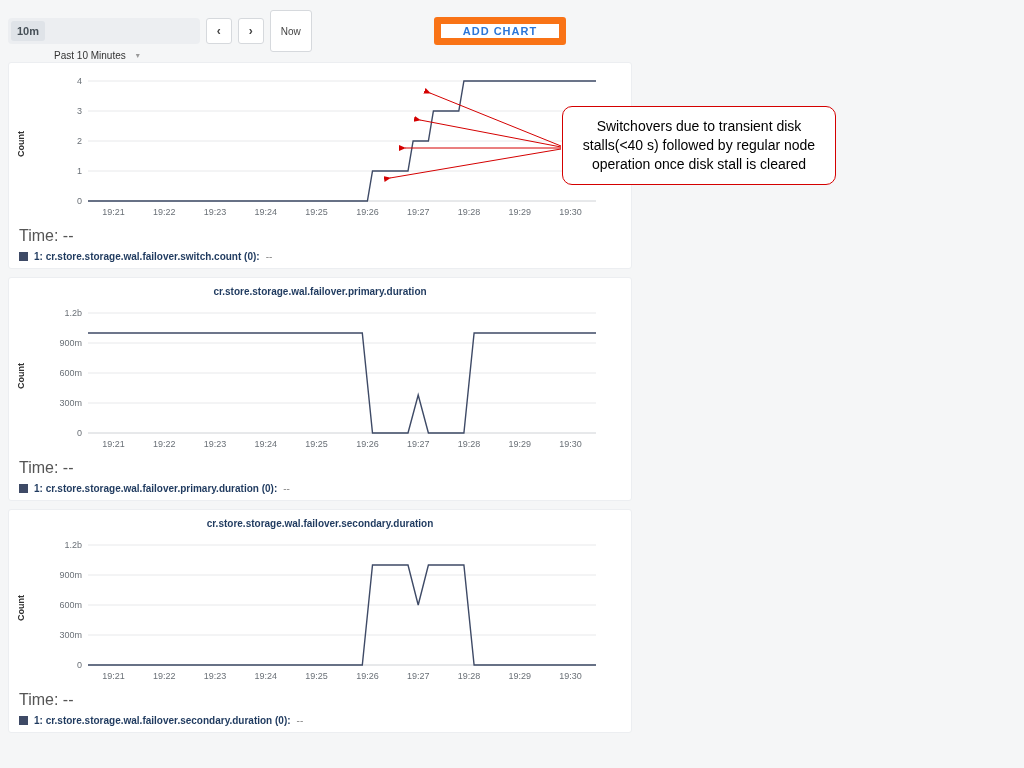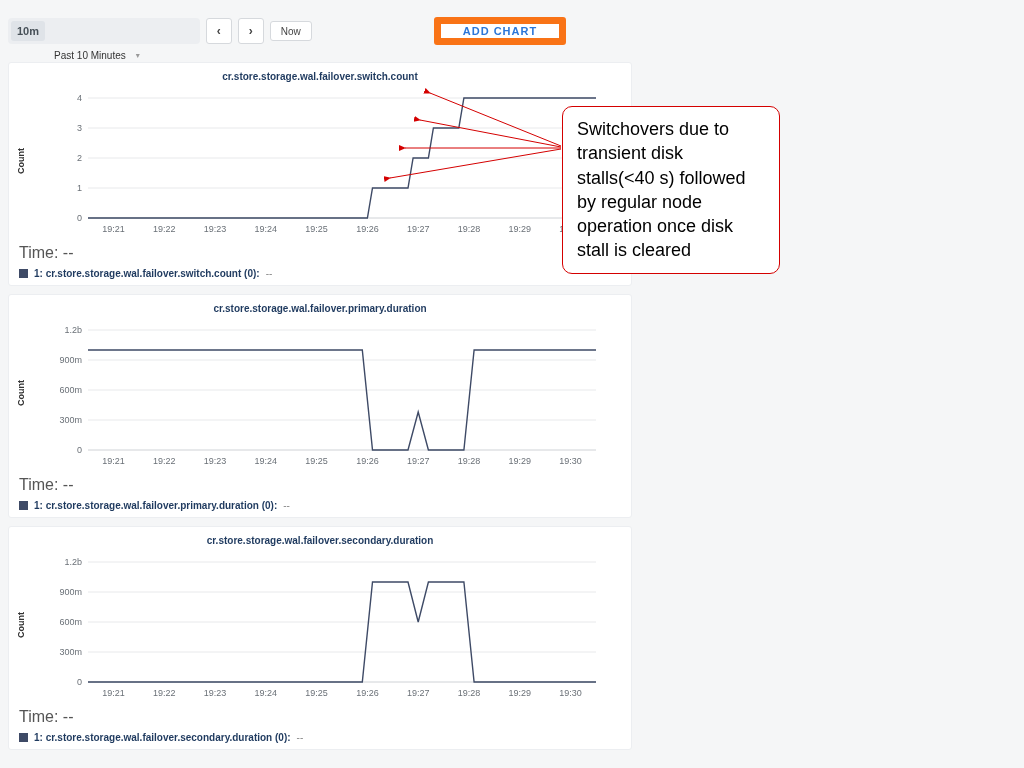--- a/index.html
+++ b/index.html
@@ -5,40 +5,40 @@
   * { box-sizing: border-box; margin: 0; padding: 0; }
   body { font-family: -apple-system, BlinkMacSystemFont, "Segoe UI", Helvetica, Arial, sans-serif; background: #f5f6f7; color: #333; width:1024px; height:768px; overflow:hidden;}
   .app { display:flex; width:1024px; height:768px; background:#f5f6f7;}
   .main { width:640px; background:#f5f6f7; padding:0; }
   .toolbar { display:flex; align-items:center; gap:6px; padding:8px 8px 0 8px; height:54px;}
   .tb-group { display:flex; align-items:center; background:#eceef1; border-radius:4px; padding:0; height:26px;}
   .tb-badge { background:#dfe3e8; font-size:11px; font-weight:600; color:#475058; padding:4px 6px; border-radius:3px; margin:3px;}
   .tb-range { font-size:10px; color:#333; padding:0 60px 0 6px; display:flex; align-items:center; gap:6px;margin-top:48px;}
   .tb-range .caret { color:#999; font-size:8px; margin-left:4px;}
   .tb-btn { background:#fff; border:1px solid #d6d9dd; border-radius:3px; width:26px; height:26px; display:flex; align-items:center; justify-content:center; font-size:12px; font-weight:700; color:#444; cursor:pointer;}
-  .tb-now { background:#fff; border:1px solid #d6d9dd; border-radius:3px; height:20px; padding:0 10px; font-size:10px; font-weight:500; color:#444; display:flex; align-items:center; cursor:pointer;}
+  .tb-now { background:#fff; border:1px solid #d6d9dd; border-radius:3px; height:42px; padding:0 10px; font-size:10px; font-weight:500; color:#444; display:flex; align-items:center; cursor:pointer;}
   .tb-spacer { flex:0 0 110px; }
   .tb-add { background:#fff; border:7px solid #f97316; border-radius:3px; height:28px; padding:0 22px; font-size:11px; font-weight:600; letter-spacing:1px; color:#2b76d8; display:flex; align-items:center; cursor:pointer;}
   .panel { background:#fff; margin:8px; border-radius:3px; border:1px solid #eceef1; padding:6px 6px 4px 6px;}
   .panel-title { text-align:center; font-size:10px; font-weight:700; color:#1f3a5f; padding:2px 0 4px 0;}
   .chart-wrap { display:flex; height:150px;}
   .yaxis-label { writing-mode: vertical-rl; transform: rotate(180deg); font-size:9px; font-weight:700; color:#333; text-align:center; padding:0 1px;}
   .plot { flex:1; position:relative;}
   .plot svg { width:100%; height:100%; display:block;}
   .gridline { stroke:#e8e9eb; stroke-width:1;}
   .axisline { stroke:#cfd2d6; stroke-width:1;}
   .series { fill:none; stroke:#3e4a66; stroke-width:1.4;}
   .ytick { font-size:9px; fill:#6a7077; text-anchor:end;}
   .xtick { font-size:9px; fill:#6a7077; text-anchor:middle;}
   .meta { font-size:16px; color:#555; padding:8px 4px 4px 4px;}
   .legend-row { display:flex; align-items:center; gap:6px; font-size:10px; padding:2px 4px 2px 4px;}
   .legend-swatch { width:9px; height:9px; background:#3e4a66; display:inline-block;}
   .legend-label { color:#1f3a5f; font-weight:600;}
   .legend-val { color:#888;}
-  .callout { position:absolute; left:562px; top:106px; width:218px; background:#fff; border:1.5px solid #d40000; border-radius:10px; padding:10px 14px; font-size:18px; line-height:1.35; color:#000;}
+  .callout { position:absolute; left:562px; top:106px; width:274px; background:#fff; border:1.5px solid #d40000; border-radius:10px; padding:10px 14px; font-size:14px; line-height:1.35; text-align:center; color:#000;}
   .arrows { position:absolute; left:0; top:0; pointer-events:none;}
 </style>
 </head>
 <body>
 
 <div class="app">
   <div class="main">
     <div class="toolbar">
       <div class="tb-group">
         <span class="tb-badge">10m</span>
@@ -53,21 +53,20 @@
       <button class="tb-btn">
           <span>›</span>
         </button>
       <button class="tb-now">Now</button>
       <div class="tb-spacer"></div>
       <button class="tb-add">ADD CHART</button>
     </div>
 
     <div id="panels">
         <div class="panel">
-          <div class="panel-title">cr.store.storage.wal.failover.switch.count</div>
           <div class="chart-wrap">
             <div class="yaxis-label">Count</div>
             <div class="plot">
               <svg viewBox="0 0 560 150">
                 <line x1="42" x2="550" y1="132" y2="132" class="axisline"></line>
                 <text x="36" y="135" class="ytick">0</text>
                 <line x1="42" x2="550" y1="102" y2="102" class="gridline"></line>
                 <text x="36" y="105" class="ytick">1</text>
                 <line x1="42" x2="550" y1="72" y2="72" class="gridline"></line>
                 <text x="36" y="75" class="ytick">2</text>

